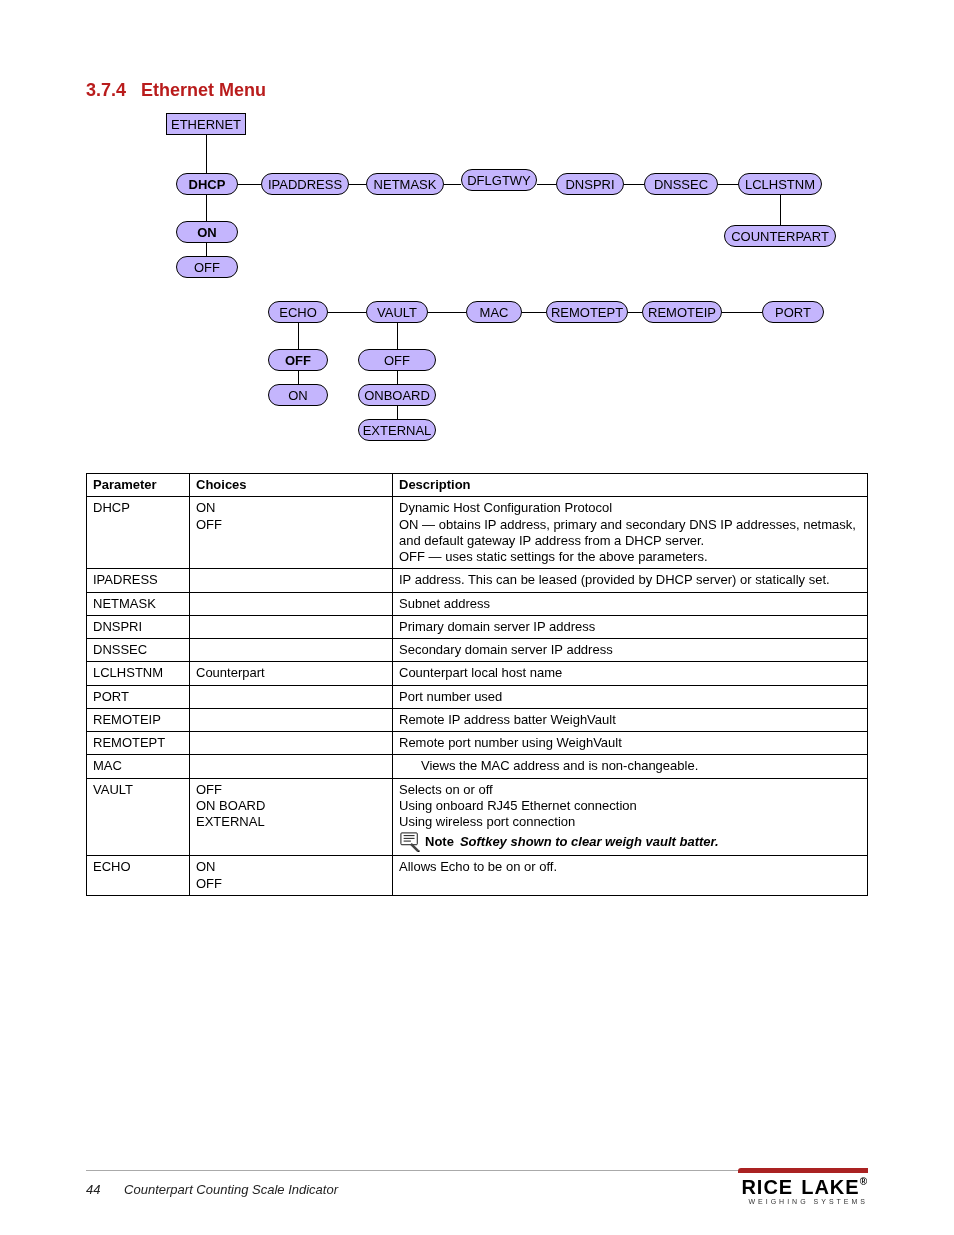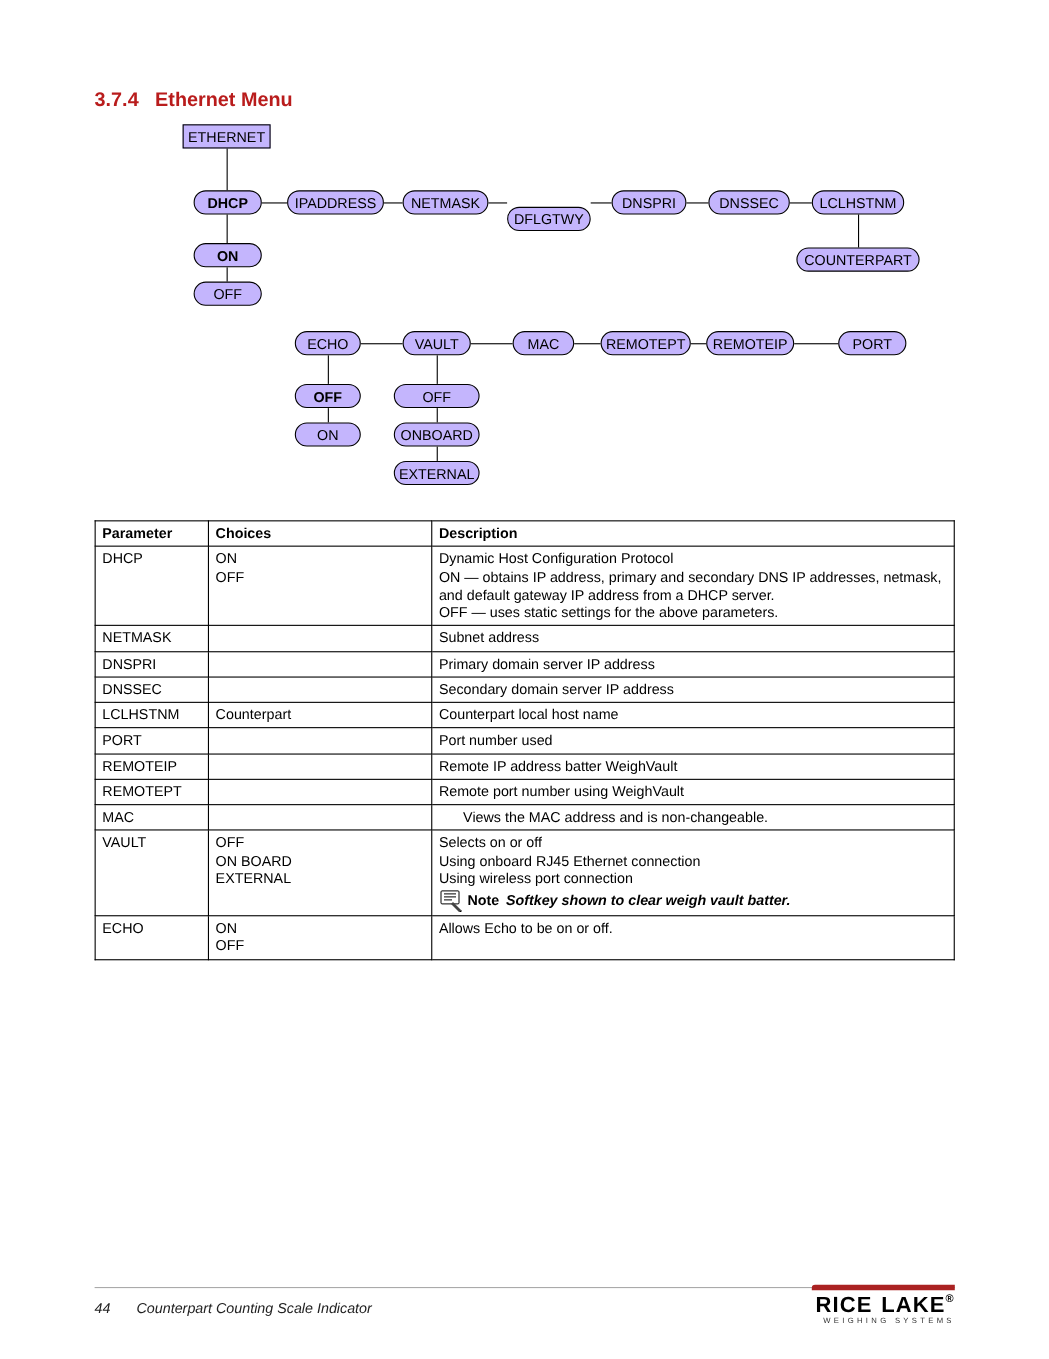--- a/index.html
+++ b/index.html
@@ -161,21 +161,21 @@
   </div>
 
   <div class="diagram">
 
     <div class="rect" style="left:40px; top:0; width:80px;">ETHERNET</div>
     <div class="vline" style="left:80px; top:22px; height:38px;"></div>
 
     <div class="pill bold" style="left:50px; top:60px; width:62px;">DHCP</div>
     <div class="pill" style="left:135px; top:60px; width:88px;">IPADDRESS</div>
     <div class="pill" style="left:240px; top:60px; width:78px;">NETMASK</div>
-    <div class="pill" style="left:335px; top:75px; width:76px;">DFLGTWY</div>
+    <div class="pill" style="left:335px; top:56px; width:76px;">DFLGTWY</div>
     <div class="pill" style="left:430px; top:60px; width:68px;">DNSPRI</div>
     <div class="pill" style="left:518px; top:60px; width:74px;">DNSSEC</div>
     <div class="pill" style="left:612px; top:60px; width:84px;">LCLHSTNM</div>
 
     <div class="hline" style="left:112px; top:71px; width:23px;"></div>
     <div class="hline" style="left:223px; top:71px; width:17px;"></div>
     <div class="hline" style="left:318px; top:71px; width:17px;"></div>
     <div class="hline" style="left:411px; top:71px; width:19px;"></div>
     <div class="hline" style="left:498px; top:71px; width:20px;"></div>
     <div class="hline" style="left:592px; top:71px; width:20px;"></div>
@@ -222,20 +222,25 @@
       </tr>
     </thead>
     <tbody id="table-body">
         <tr>
           <td>DHCP</td>
           <td style="white-space: pre-line;">ON
 OFF</td>
           <td style="white-space: pre-line;">Dynamic Host Configuration Protocol
 ON — obtains IP address, primary and secondary DNS IP addresses, netmask, and default gateway IP address from a DHCP server.
 OFF — uses static settings for the above parameters.</td>
+        </tr>
+        <tr>
+          <td>IPADRESS</td>
+          <td style="white-space: pre-line;"></td>
+          <td style="white-space: pre-line;">IP address. This can be leased (provided by DHCP server) or statically set.</td>
         </tr>
         <tr>
           <td>NETMASK</td>
           <td style="white-space: pre-line;"></td>
           <td style="white-space: pre-line;">Subnet address</td>
         </tr>
         <tr>
           <td>DNSPRI</td>
           <td style="white-space: pre-line;"></td>
           <td style="white-space: pre-line;">Primary domain server IP address</td>

